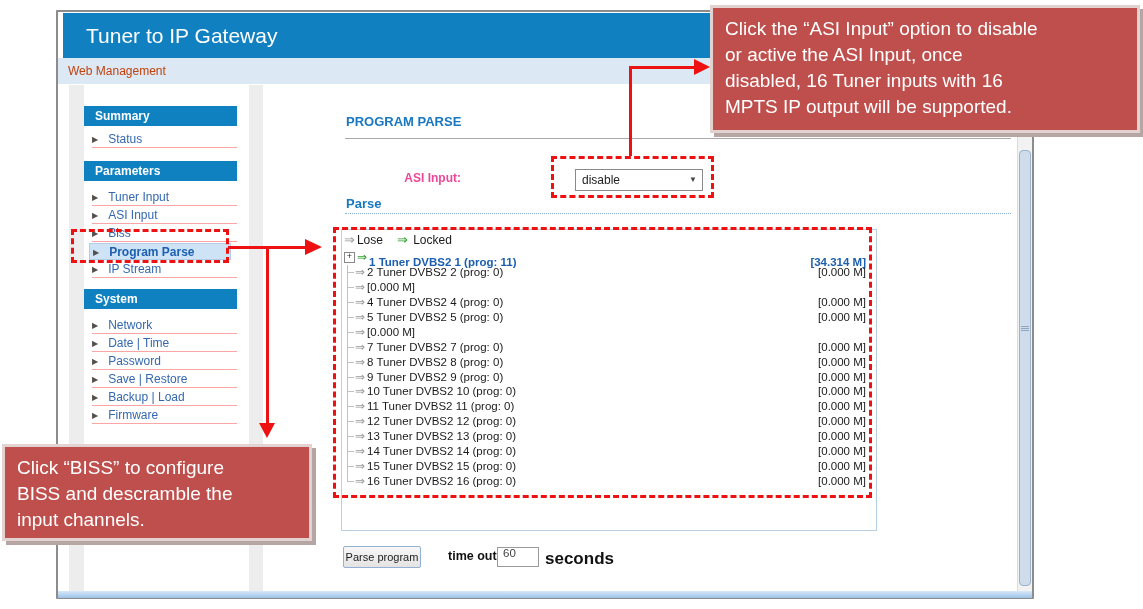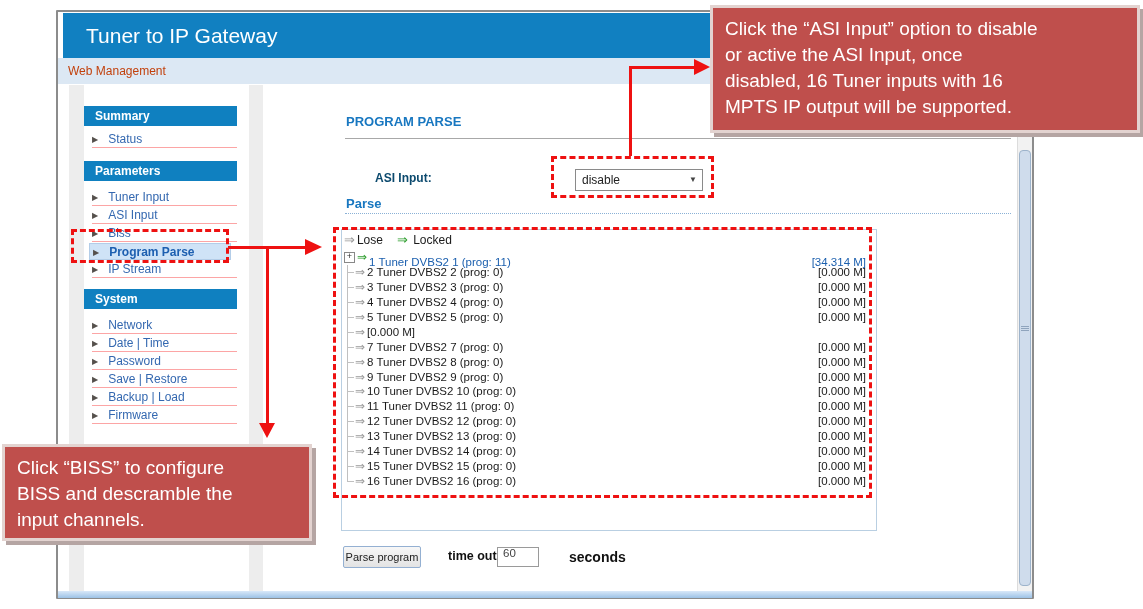--- a/index.html
+++ b/index.html
@@ -35,21 +35,21 @@
     font-size:12px;color:var(--link_blue);cursor:pointer;z-index:2;}
   .side-item .tri{color:#55504c;font-size:8px;margin-right:10px;vertical-align:1px;}
   .side-item .lbl{color:var(--link_blue);}
   .side-item.active{left:89px;width:142px;background:var(--highlight_bg);border:1px solid #b3cde8;height:17px;line-height:16px;padding-left:3px;}
   .side-item.active .lbl{font-weight:bold;color:var(--active_blue);}
 
   
   .bluecap{font-size:13px;font-weight:bold;color:var(--title_blue);z-index:2;}
   #hr1{left:345px;top:138px;width:666px;border-top:1px solid #a8a8a8;z-index:2;}
   #dot1{left:345px;top:213px;width:666px;border-top:1px dotted #8ab1d6;z-index:2;}
-  #asilbl{left:375px;top:171px;width:86px;text-align:left;font-size:12px;font-weight:bold;color:#0c4a6e;z-index:2;}
+  #asilbl{left:375px;top:171px;width:86px;text-align:right;font-size:12px;font-weight:bold;color:#ec4899;z-index:2;}
   #asisel{left:575px;top:169px;width:128px;height:22px;border:1px solid #8a8a8a;background:#fff;
     font-size:12px;line-height:20px;padding-left:6px;color:#222;z-index:2;cursor:pointer;}
   #asisel .caret{position:absolute;right:5px;top:0;line-height:20px;font-size:10px;color:#444;}
 
   
   .dashed{border:3px dashed var(--annotation_red);z-index:5;}
   #dash-pp{left:71px;top:229px;width:158px;height:34px;}
   #dash-asi{left:551px;top:156px;width:163px;height:42px;}
   #dash-parse{left:333px;top:227px;width:539px;height:271px;}
   .rline{background:var(--annotation_red);z-index:5;}
@@ -65,29 +65,29 @@
   .arw{font-size:12px;color:var(--gray_arrow);margin:0 2px 0 0;}
   .arw.green{color:var(--green);}
   .trow.locked .arw{color:var(--green);}
   .plus{flex:none;width:9px;height:9px;border:1px solid #888;font-size:9px;line-height:7px;text-align:center;
     color:#333;background:#fff;margin-left:2px;margin-right:2px;cursor:pointer;}
   .tree{flex:none;width:13px;height:100%;position:relative;}
   .tree::before{content:'';position:absolute;left:5px;top:0;bottom:0;border-left:1px solid #c0c0c0;}
   .tree::after{content:'';position:absolute;left:5px;top:50%;width:7px;border-top:1px solid #c0c0c0;}
   .tree.last::before{bottom:50%;}
   .tlabel{flex:1;overflow:hidden;}
-  .trow.locked .tlabel,.trow.locked .tvalue{color:var(--row_blue);font-weight:normal;margin-top:9px;}
+  .trow.locked .tlabel,.trow.locked .tvalue{color:var(--row_blue);font-weight:bold;margin-top:9px;}
 
   
   #parsebtn{left:343px;top:546px;width:78px;height:22px;background:linear-gradient(#f7f7f7,#e3e3e3);
     border:1px solid #94b0d2;border-radius:2px;font-size:11px;color:#222;text-align:center;line-height:20px;z-index:2;cursor:pointer;}
   #tolbl{left:448px;top:549px;font-size:12.5px;font-weight:bold;color:#111;z-index:2;}
   #toinput{left:497px;top:547px;width:42px;height:20px;border:1px solid #9a9a9a;font-size:11.5px;color:#444;
     padding:0 0 8px 5px;z-index:2;font-family:"Liberation Sans",sans-serif;box-sizing:border-box;}
-  #tounit{left:545px;top:549px;font-size:14px;font-weight:bold;color:#111;z-index:2;margin-left:24px;}
+  #tounit{left:545px;top:549px;font-size:17px;font-weight:bold;color:#111;z-index:2;}
 
   
   .callout{background:var(--brick);border:3px solid var(--brick_border);box-shadow:4px 4px 0 var(--brick_shadow);
     color:#fff;font-size:19px;line-height:26px;padding:8px 12px;white-space:pre-line;z-index:10;}
   #co-asi{left:710px;top:5px;width:430px;height:128px;}
   #co-biss{left:2px;top:444px;width:310px;height:97px;}
 </style>
 </head>
 <body>
 
@@ -166,21 +166,20 @@
     </div>
     <div class="trow">
       <span class="tree"></span>
       <span class="arw">⇒</span>
       <span class="tlabel">2 Tuner DVBS2 2 (prog: 0)</span>
       <span class="tvalue">[0.000 M]</span>
     </div>
     <div class="trow">
       <span class="tree"></span>
       <span class="arw">⇒</span>
-      <span class="tlabel">3 Tuner DVBS2 3 (prog: 0)</span>
       <span class="tvalue">[0.000 M]</span>
     </div>
     <div class="trow">
       <span class="tree"></span>
       <span class="arw">⇒</span>
       <span class="tlabel">4 Tuner DVBS2 4 (prog: 0)</span>
       <span class="tvalue">[0.000 M]</span>
     </div>
     <div class="trow">
       <span class="tree"></span>

